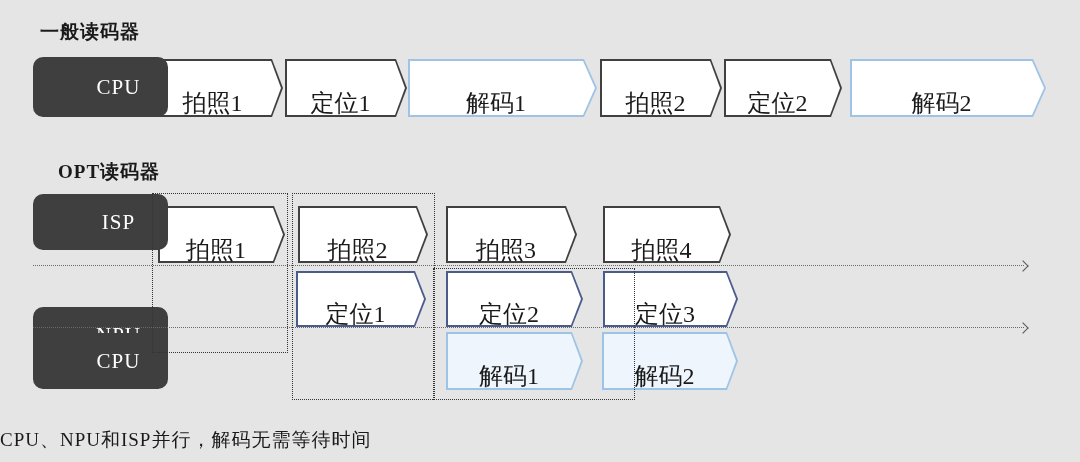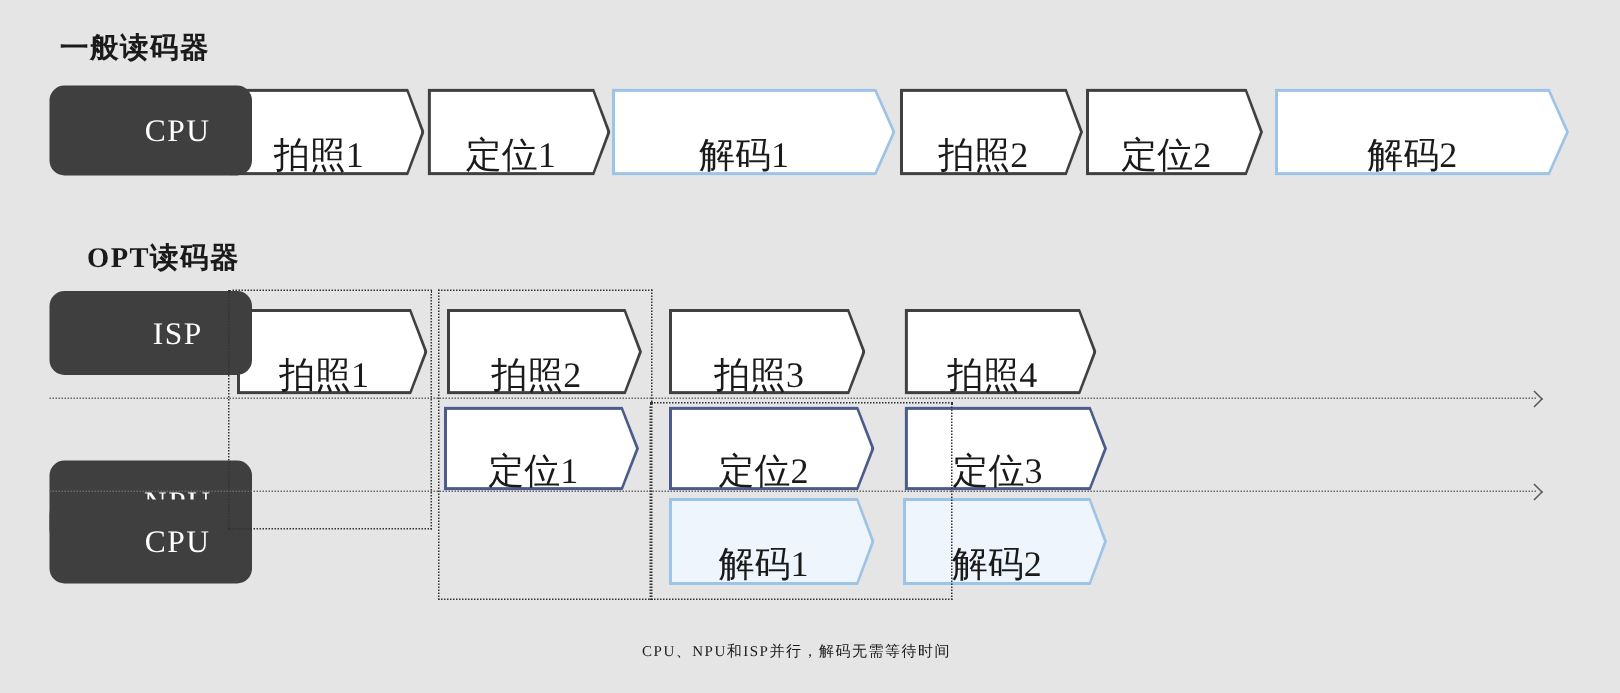--- a/index.html
+++ b/index.html
@@ -19,21 +19,21 @@
     clip-path:polygon(0 0,calc(100% - var(--tip) + 1px) 0,100% 50%,calc(100% - var(--tip) + 1px) 100%,0 100%);}
   .chev .label{position:absolute;inset:0;display:flex;align-items:center;justify-content:center;
     font-size:24px;padding-right:var(--tip);white-space:nowrap;margin-top:30px;}
   .c-navy{--oc:#4a5b8c;}
   .c-blue{--oc:#9dc3e6;}
   .f-blue{--fc:#eef5fc;}
   .drect{position:absolute;border:1px dotted #333;z-index:5;background:transparent;}
   .dsep{position:absolute;height:0;border-top:1px dotted #6a6a6a;z-index:4;}
   .arrhead{position:absolute;width:7px;height:7px;border-top:1px solid #555;border-right:1px solid #555;
     transform:rotate(45deg);z-index:4;}
-  .caption{position:absolute;top:427px;left:0;width:1062px;text-align:center;font-size:10px;letter-spacing:1px;}
+  .caption{position:absolute;top:427px;left:0;width:1062px;text-align:left;font-size:19px;letter-spacing:1px;}
 </style>
 </head>
 <body>
 
 <div class="canvas">
 
   <div class="sec-title" style="left:40px;top:19px;">一般读码器</div>
 
   <div class="pbox" style="left:33px;top:57px;height:60px;">
     <span>CPU</span>

